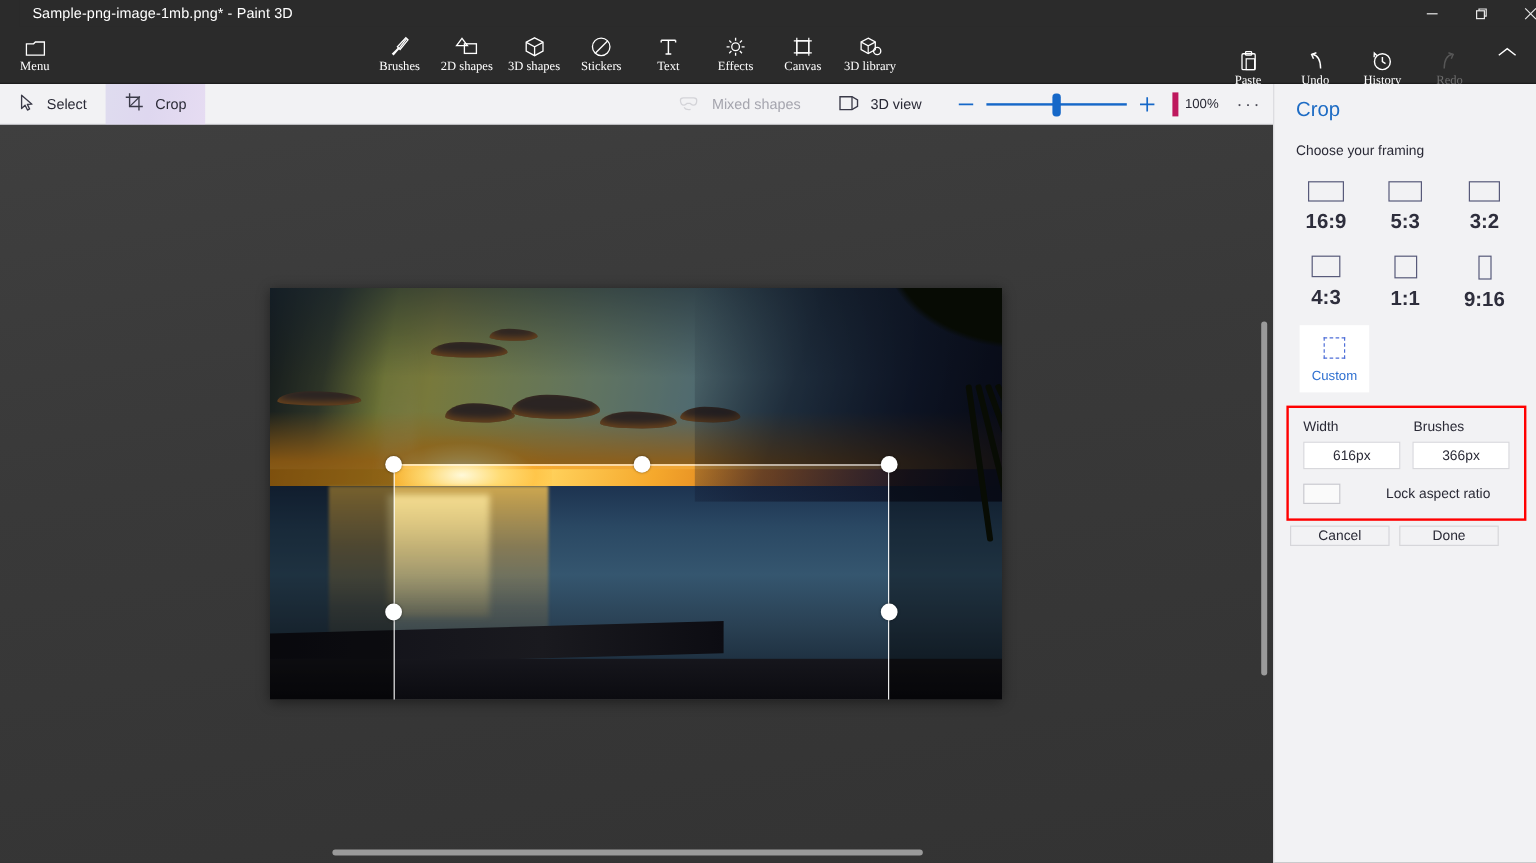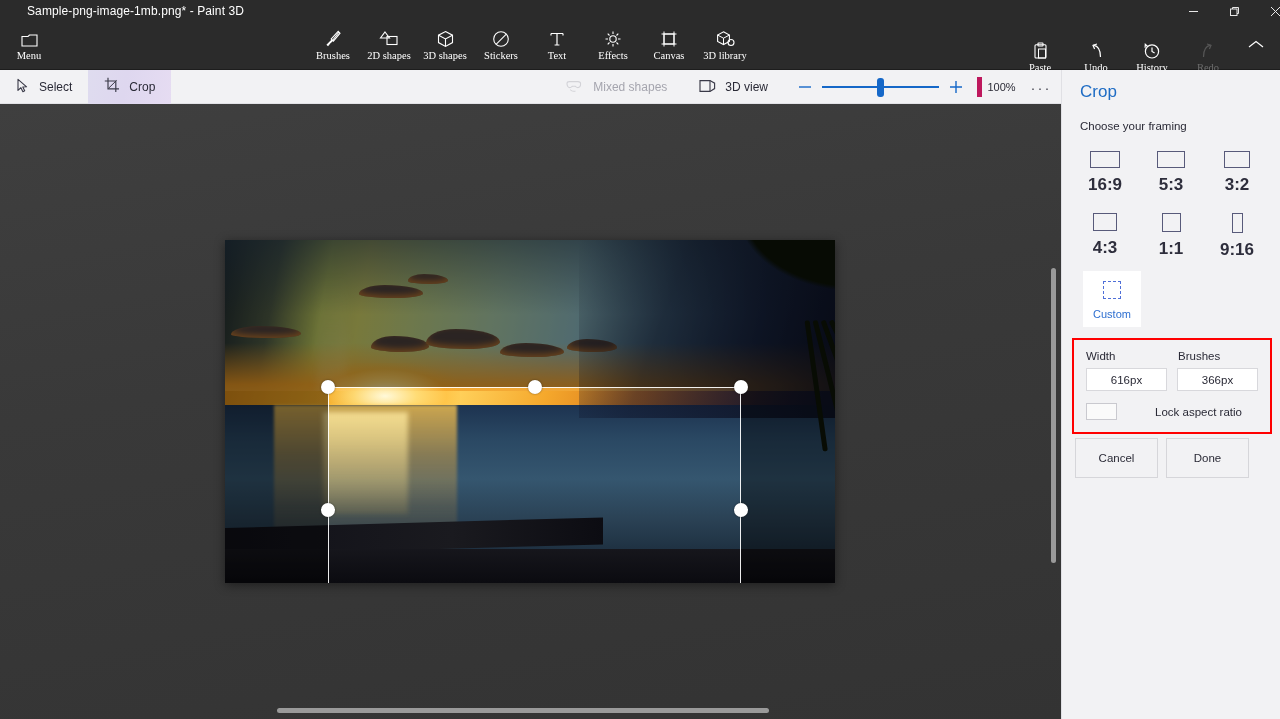--- a/index.html
+++ b/index.html
@@ -282,21 +282,21 @@
     width: 17px; height: 17px; background: #fafafa;
     border: 1px solid #c9c9cf;
   }
   .lock-row span { font-size: 11.5px; color: #2a2a36; padding-left: 29px; }
 
   .panel-actions {
     position: absolute; left: 13px; top: 368px;
     display: flex; gap: 8px;
   }
   .pbtn {
-    width: 83px; height: 40px; background: #f2f2f4;
+    width: 83px; height: 17px; background: #f2f2f4;
     border: 1px solid #d6d6da;
     display: flex; align-items: center; justify-content: center;
     font-size: 11.5px; color: #2a2a36;
   }
 </style>
 </head>
 <body>
 
 <div class="titlebar">
   <div class="title-text">Sample-png-image-1mb.png* - Paint 3D</div>

